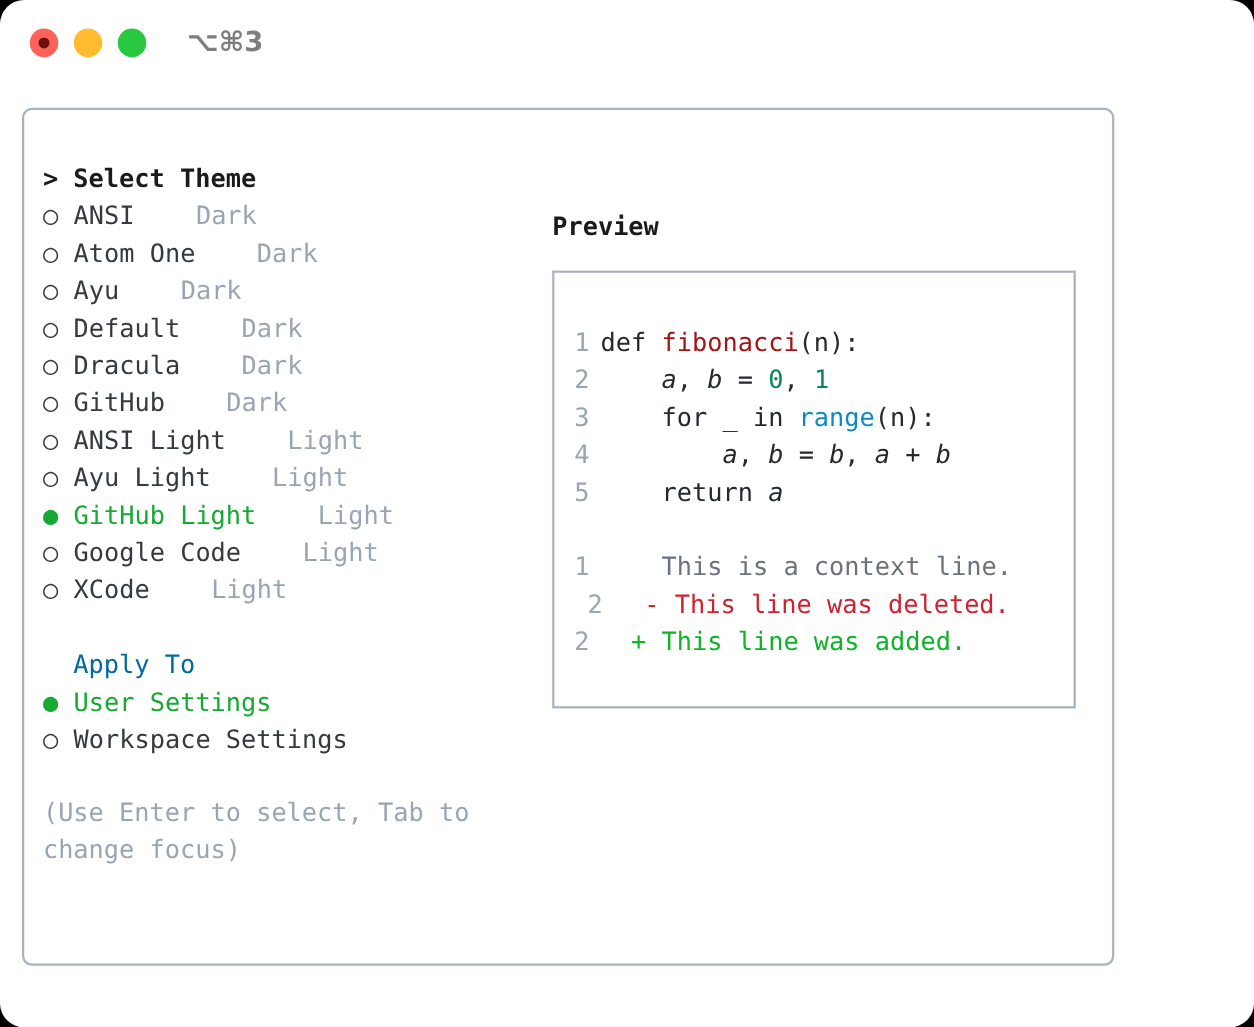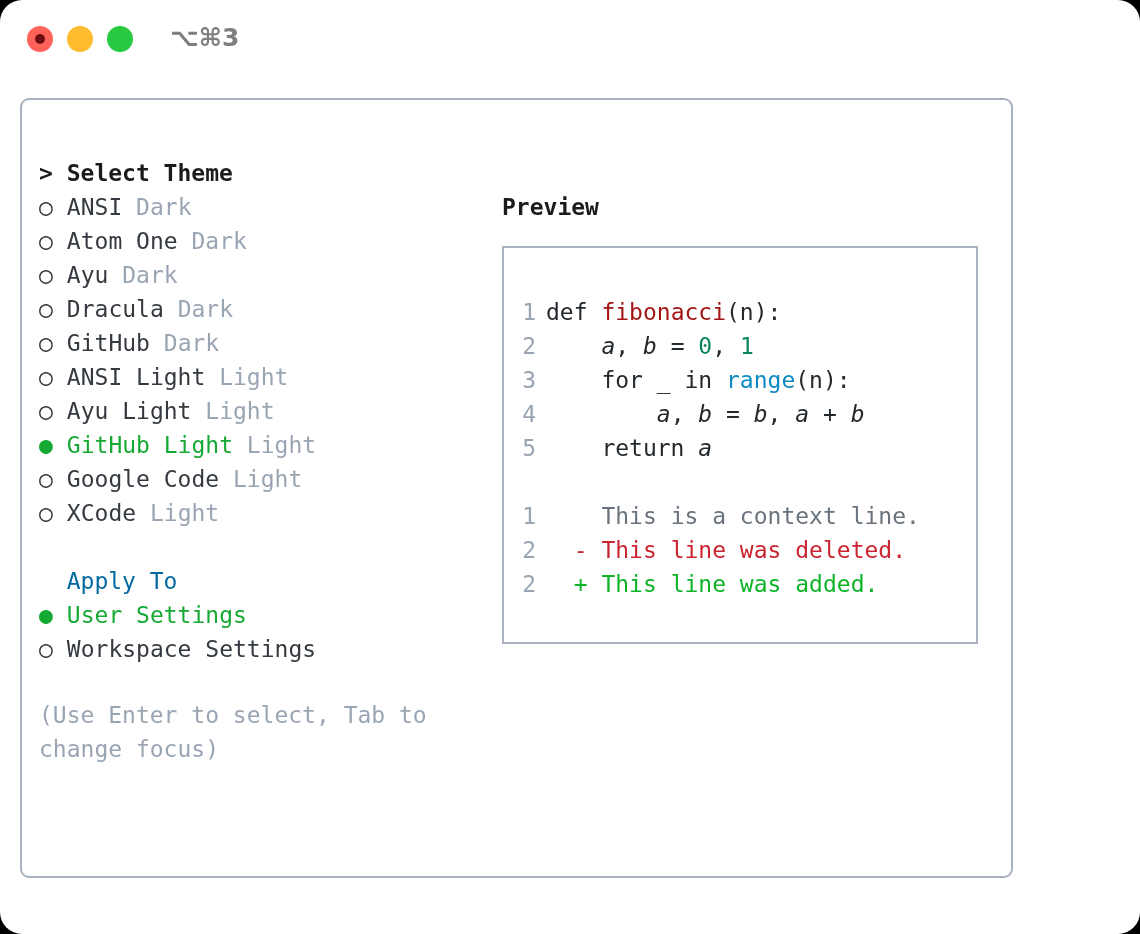--- a/index.html
+++ b/index.html
@@ -89,21 +89,21 @@
     position: absolute;
     left: 0; top: 0;
     width: 100%;
     height: 100%;
   }
 
   
   .left-col {
     position: absolute;
     left: 17px;
-    top: 56px;
+    top: 46px;
     width: 440px;
   }
 
   .list-header {
     font-size: 23px;
     font-weight: bold;
     color: #1b1b1b;
     height: 34px;
     line-height: 34px;
     white-space: pre;
@@ -117,21 +117,21 @@
     white-space: pre;
     display: block;
   }
   .marker {
     display: inline-block;
     width: 14px;
     text-align: left;
   }
   .opt-row.selected .opt-label { color: #16a934; }
   .opt-row.selected .marker    { color: #16a934; }
-  .variant { color: #9aa5b4; }
+  .variant { color: #9aa5b4; margin-left: 42px; }
 
   .section-gap { height: 34px; }
 
   .section-title {
     height: 34px;
     line-height: 34px;
     font-size: 23px;
     color: #0369a1;
     white-space: pre;
   }
@@ -185,21 +185,21 @@
   }
   .blank-line { height: 34px; }
 
   .tok-plain  { color: #24292e; }
   .tok-fn     { color: #a31515; margin-top: 23px; }
   .tok-num    { color: #098658; }
   .tok-call   { color: #0b8ac4; }
   .tok-var    { color: #24292e; font-style: italic; }
 
   .diff-ctx  { color: #6a737d; }
-  .diff-del  { color: #cb2431; }
+  .diff-del  { color: #cb2431; margin-left: 12px; }
   .diff-add  { color: #0fb328; }
 </style>
 </head>
 <body>
 
 <div class="window">
 
   <div class="titlebar">
     <div class="lights">
       <span class="light light-red"></span>
@@ -212,20 +212,21 @@
   <div class="panel">
     <div class="columns">
 
       <div class="left-col">
         <div class="list-header">&gt; Select Theme</div>
 
         <div id="theme-items">
             <div class="opt-row"><span class="marker">○</span><span class="opt-label"> ANSI</span><span class="variant"> Dark</span></div>
             <div class="opt-row"><span class="marker">○</span><span class="opt-label"> Atom One</span><span class="variant"> Dark</span></div>
             <div class="opt-row"><span class="marker">○</span><span class="opt-label"> Ayu</span><span class="variant"> Dark</span></div>
+            <div class="opt-row"><span class="marker">○</span><span class="opt-label"> Default</span><span class="variant"> Dark</span></div>
             <div class="opt-row"><span class="marker">○</span><span class="opt-label"> Dracula</span><span class="variant"> Dark</span></div>
             <div class="opt-row"><span class="marker">○</span><span class="opt-label"> GitHub</span><span class="variant"> Dark</span></div>
             <div class="opt-row"><span class="marker">○</span><span class="opt-label"> ANSI Light</span><span class="variant"> Light</span></div>
             <div class="opt-row"><span class="marker">○</span><span class="opt-label"> Ayu Light</span><span class="variant"> Light</span></div>
             <div class="opt-row selected"><span class="marker">●</span><span class="opt-label"> GitHub Light</span><span class="variant"> Light</span></div>
             <div class="opt-row"><span class="marker">○</span><span class="opt-label"> Google Code</span><span class="variant"> Light</span></div>
             <div class="opt-row"><span class="marker">○</span><span class="opt-label"> XCode</span><span class="variant"> Light</span></div>
           </div>
 
         <div class="section-gap"></div>

